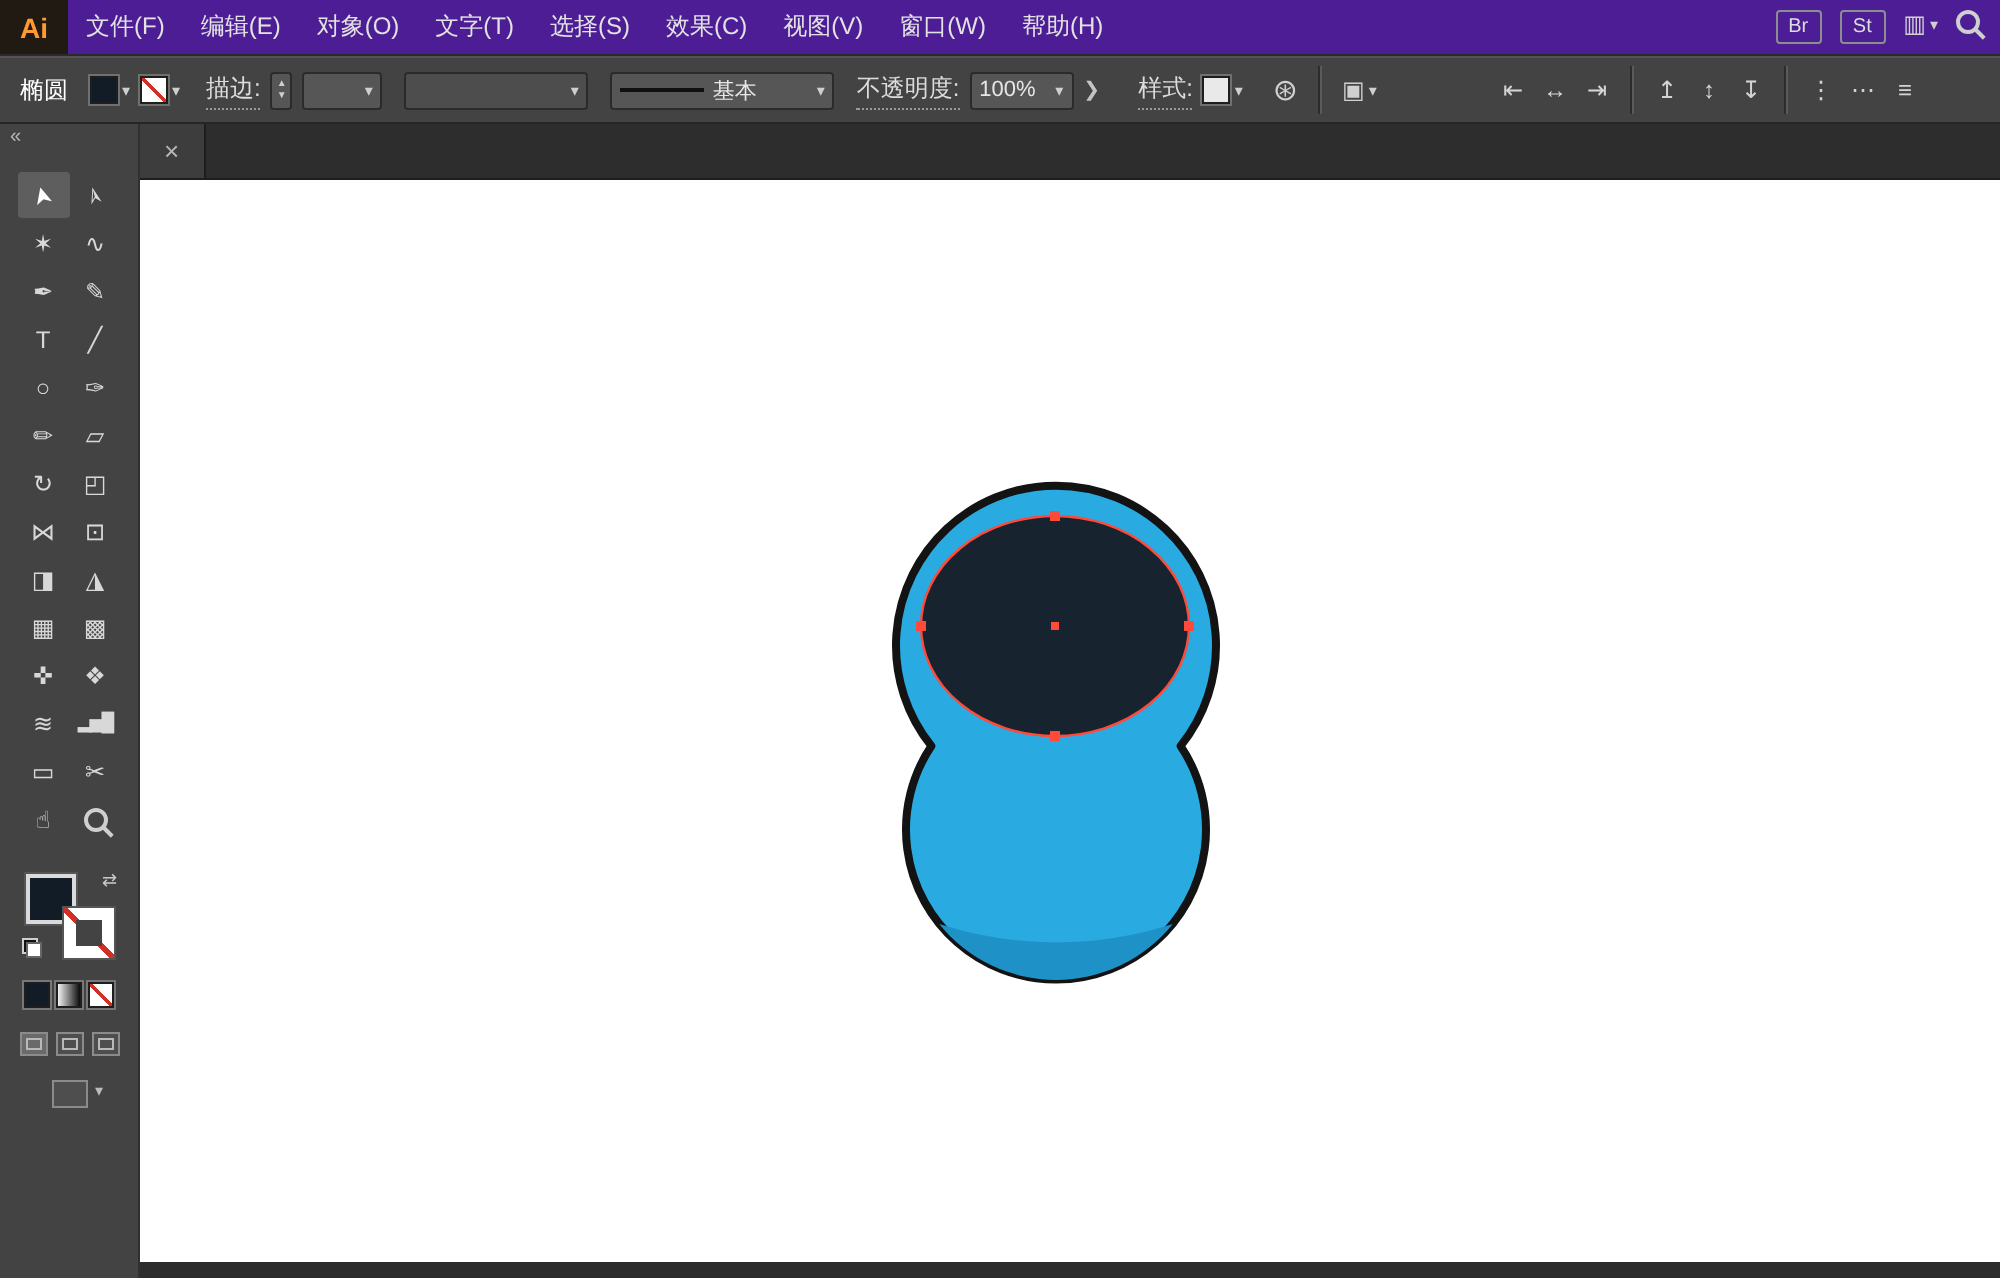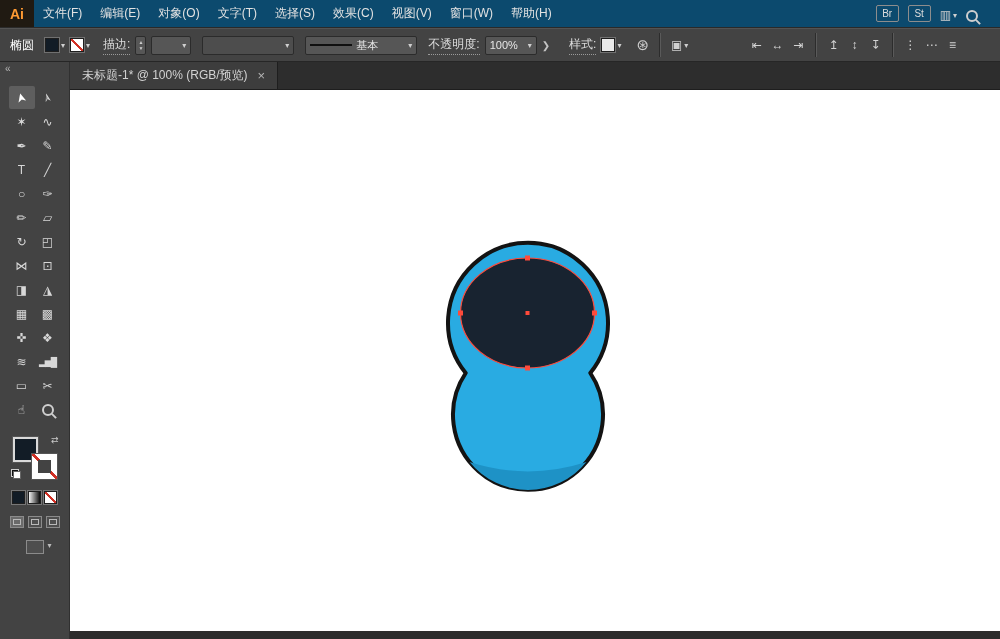--- a/index.html
+++ b/index.html
@@ -1,24 +1,24 @@
 <!DOCTYPE html>
 <html><head>
 <meta charset="utf-8">
 <style>
   html,body{margin:0;padding:0}
   body{width:1000px;height:639px;position:relative;overflow:hidden;
        font-family:"Liberation Sans","DejaVu Sans",sans-serif;background:#2b2b2b;font-size:12px;}
   
-  .menubar{position:absolute;left:0;top:0;right:0;height:28px;background:#0c4a6e;
+  .menubar{position:absolute;left:0;top:0;right:0;height:28px;background:#4c1d95;
            display:flex;align-items:center;color:#e2e2e2;border-bottom:1px solid #2a2a2a;box-sizing:border-box}
   .ai-logo{width:34px;height:27px;background:#201a12;color:#ff9a33;font-weight:bold;font-size:14px;
            display:flex;align-items:center;justify-content:center}
   .menu-item{padding:0 9px;line-height:27px;cursor:default;white-space:nowrap}
-  .menubar-right{margin-left:auto;display:flex;align-items:flex-end;gap:9px;padding-right:22px}
+  .menubar-right{margin-left:auto;display:flex;align-items:flex-start;gap:9px;padding-right:10px}
   .badge{min-width:19px;height:15px;border:1px solid #8d8d8d;border-radius:2px;font-size:10px;
          display:flex;align-items:center;justify-content:center;color:#ddd;padding:0 1px}
   .mini-ic{color:#d0d0d0;font-size:12px}
   .dd{font-size:8px;color:#cfcfcf}
   .mag{width:8px;height:8px;border:2px solid #cfcfcf;border-radius:50%;position:relative;display:inline-block}
   .mag::after{content:"";position:absolute;width:6px;height:2px;background:#cfcfcf;
               right:-5px;bottom:-3px;transform:rotate(45deg)}
   
   .controlbar{position:absolute;left:0;top:28px;right:0;height:34px;background:#434343;
               border-top:1px solid #535353;border-bottom:1px solid #262626;box-sizing:border-box;
@@ -236,21 +236,20 @@
     <span class="on"></span>
     <span></span>
     <span></span>
   </div>
 
   <div class="screenmode"></div>
 </div>
 
 <div class="tabbar">
   <div class="tab">
-    <span>未标题-1* @ 100% (RGB/预览)</span>
     <span class="tab-close">×</span>
   </div>
 </div>
 
 <div class="canvas">
   <svg width="930" height="541" viewBox="0 0 930 541">
 
     <path d="M 395.7 283 A 80 80 0 1 1 520.3 283 A 75 75 0 1 1 395.7 283 Z" stroke-width="4" stroke-linejoin="round" fill="#29abe2" stroke="#131313"></path>
 
     <path d="M 399.6 372 A 75 75 0 0 0 516.4 372 A 190 190 0 0 1 399.6 372 Z" fill="#1e92c6"></path>

